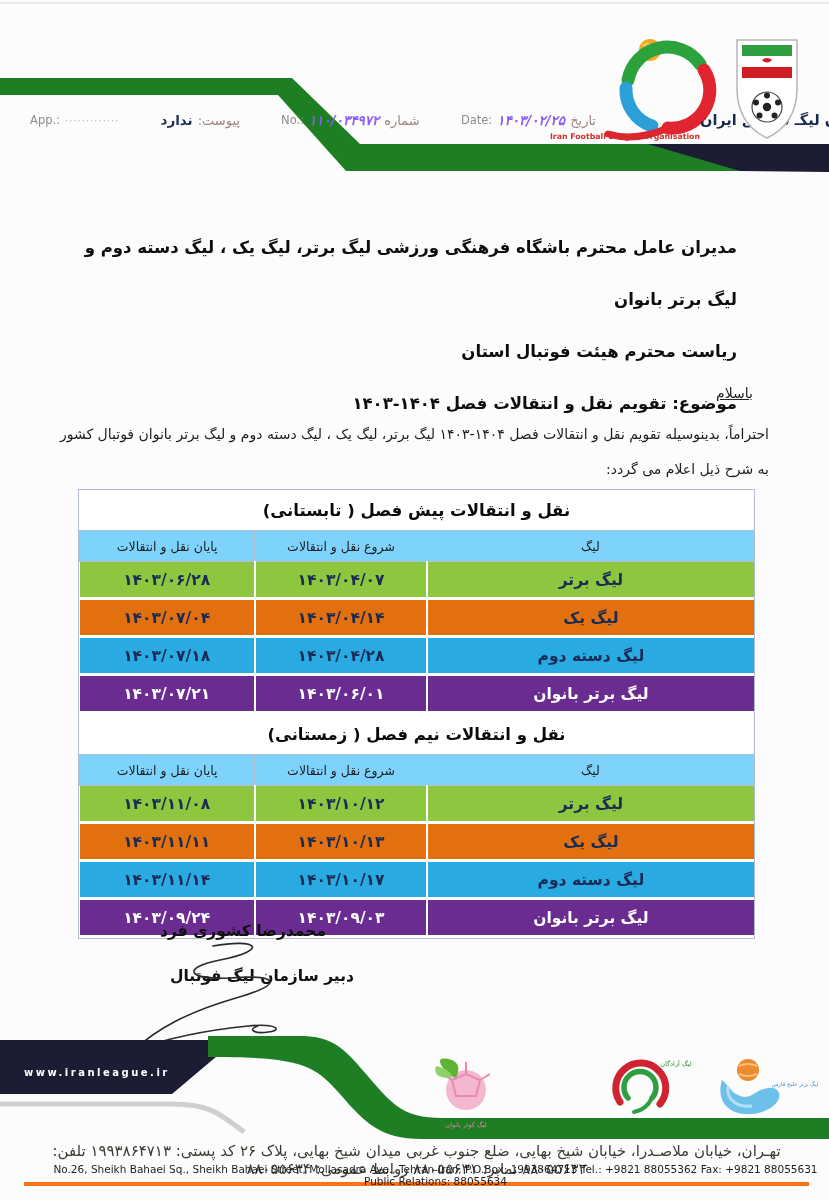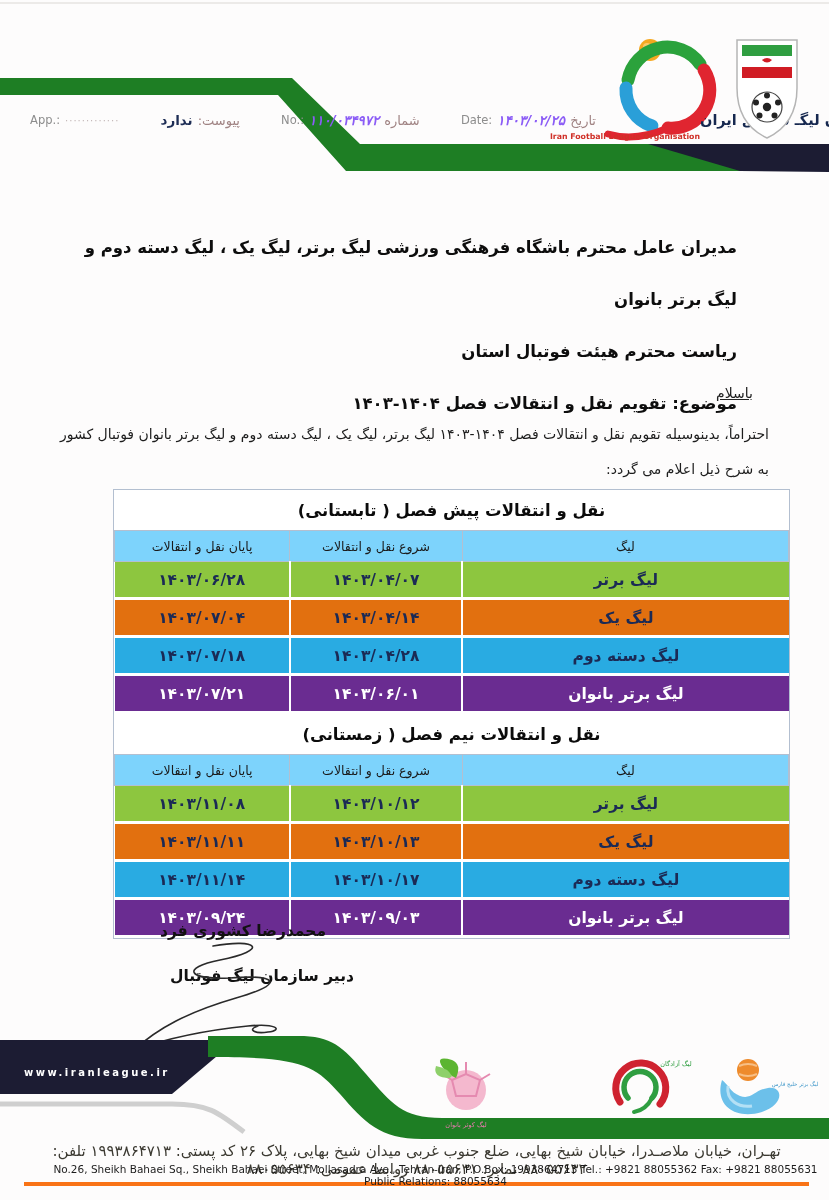--- a/index.html
+++ b/index.html
@@ -20,21 +20,21 @@
 
   
   .recipients{position:absolute;top:222px;right:92px;left:60px;direction:rtl;
               font-weight:bold;font-size:16.5px;color:#0d0d0d;line-height:52px;}
   .salutation{position:absolute;top:385px;right:76px;direction:rtl;
               font-size:14px;color:#222;text-decoration:underline;}
   .bodytext{position:absolute;top:417px;right:60px;left:52px;direction:rtl;
             font-size:14px;color:#1d1d1d;line-height:35px;text-align:right;}
 
   
-  .tablewrap{position:absolute;top:489px;left:78px;width:675px;border:1px solid #b3bfd0;background:#fff;margin-left:35px;}
+  .tablewrap{position:absolute;top:489px;left:78px;width:675px;border:1px solid #b3bfd0;background:#fff;}
   table.sched{width:100%;border-collapse:collapse;direction:rtl;table-layout:fixed;}
   .t-title td{height:38px;text-align:center;font-weight:bold;font-size:16.5px;color:#0b0b0b;
               background:#fff;border-bottom:1px solid #b3bfd0;}
   .t-head td{height:28px;text-align:center;font-size:12.5px;color:#1a1a1a;background:#7dd3fc;
              border:1px solid #b3bfd0;}
   .t-data td{height:33px;text-align:center;font-weight:bold;font-size:15.5px;
              border-bottom:3px solid #ffffff;color:inherit;}
   .t-data td + td{border-right:2px solid #ffffff;}
   col.c-league{width:48.4%;} col.c-start{width:25.6%;} col.c-end{width:26%;}
   .cell-date{direction:ltr;letter-spacing:.5px;}

